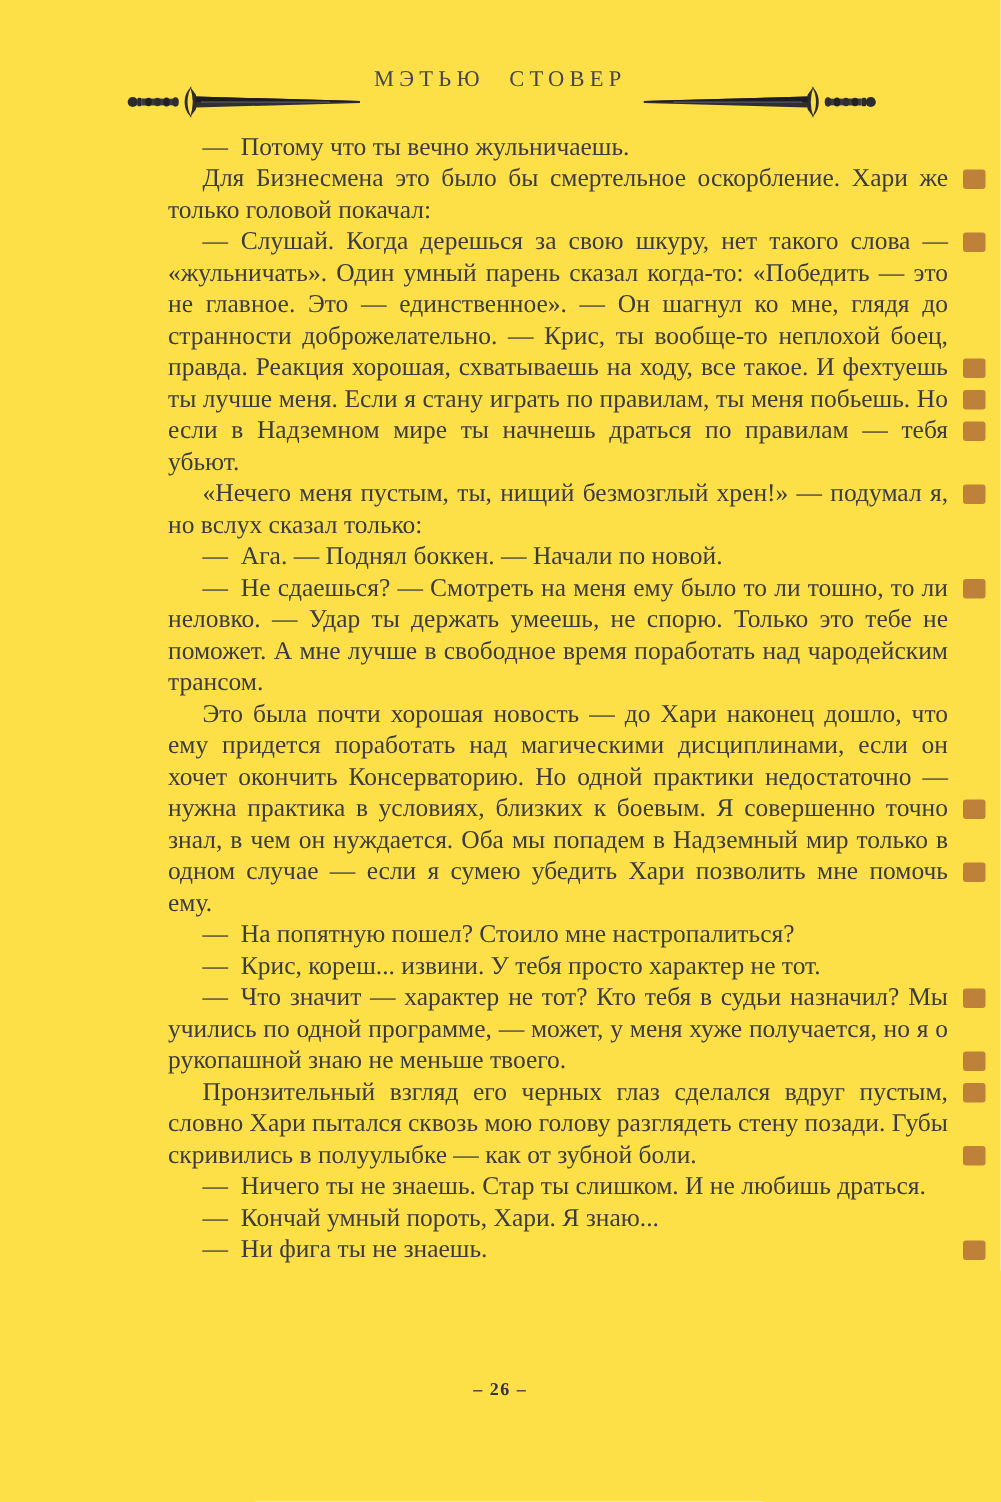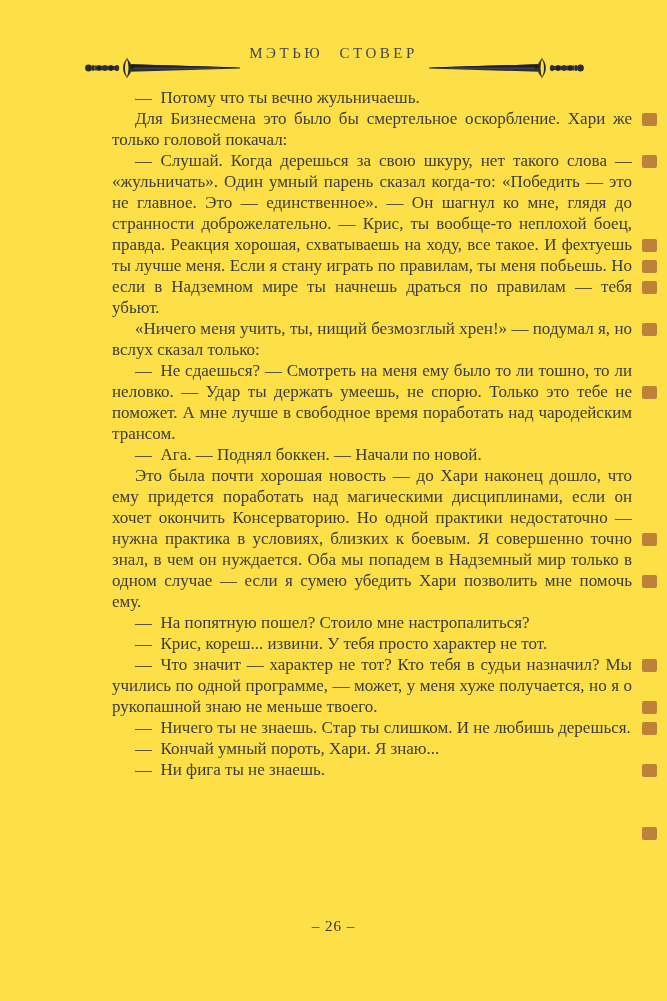--- a/index.html
+++ b/index.html
@@ -47,22 +47,22 @@
     line-height:21px;
     color:#3b3b42;
   }
 
   
   .footer {
     position:absolute; top:917px; left:0; right:0;
     text-align:center;
   }
   .page-number {
-    font-size:15px;
-    font-weight:normal;
+    font-size:12px;
+    font-weight:bold;
     color:#34343b;
     letter-spacing:1px;
     text-align:right;
   }
 
   
   .edge-mark {
     position:absolute;
     left:642px;
     width:15px; height:13px;
@@ -115,28 +115,29 @@
         <path d="M46.5 8.3 L156 11.4 L150 12 L46.5 12 Z" fill="#1d1d20"></path>
         <rect x="50" y="11.6" width="86" height="0.9" fill="#55555a"></rect>
       </svg>
     </div>
   </div>
 
   <main class="text-block" id="text-block">
       <p>— Потому что ты вечно жульничаешь.</p>
       <p>Для Бизнесмена это было бы смертельное оскорбление. Хари же только головой покачал:</p>
       <p>— Слушай. Когда дерешься за свою шкуру, нет такого слова — «жульничать». Один умный парень сказал когда-то: «Победить — это не главное. Это — единственное». — Он шагнул ко мне, глядя до странности доброжелательно. — Крис, ты вообще-то неплохой боец, правда. Реакция хорошая, схватываешь на ходу, все такое. И фехтуешь ты лучше меня. Если я стану играть по правилам, ты меня побьешь. Но если в Надземном мире ты начнешь драться по правилам — тебя убьют.</p>
-      <p>«Ничего меня учить, ты, нищий безмозглый хрен!» — подумал я, но вслух сказал только:</p>
+      <p>«Нечего меня пустым, ты, нищий безмозглый хрен!» — подумал я, но вслух сказал только:</p>
+      <p>— Ага. — Поднял боккен. — Начали по новой.</p>
       <p>— Не сдаешься? — Смотреть на меня ему было то ли тошно, то ли неловко. — Удар ты держать умеешь, не спорю. Только это тебе не поможет. А мне лучше в свободное время поработать над чародейским трансом.</p>
-      <p>— Ага. — Поднял боккен. — Начали по новой.</p>
       <p>Это была почти хорошая новость — до Хари наконец дошло, что ему придется поработать над магическими дисциплинами, если он хочет окончить Консерваторию. Но одной практики не­достаточно — нужна практика в условиях, близких к боевым. Я со­вершенно точно знал, в чем он нуждается. Оба мы попадем в Над­земный мир только в одном случае — если я сумею убедить Хари позволить мне помочь ему.</p>
       <p>— На попятную пошел? Стоило мне настропалиться?</p>
       <p>— Крис, кореш... извини. У тебя просто характер не тот.</p>
       <p>— Что значит — характер не тот? Кто тебя в судьи назначил? Мы учились по одной программе, — может, у меня хуже получа­ется, но я о рукопашной знаю не меньше твоего.</p>
-      <p>— Ничего ты не знаешь. Стар ты слишком. И не любишь дерешься.</p>
+      <p>Пронзительный взгляд его черных глаз сделался вдруг пустым, словно Хари пытался сквозь мою голову разглядеть стену поза­ди. Губы скривились в полуулыбке — как от зубной боли.</p>
+      <p>— Ничего ты не знаешь. Стар ты слишком. И не любишь драться.</p>
       <p>— Кончай умный пороть, Хари. Я знаю...</p>
       <p>— Ни фига ты не знаешь.</p>
     </main>
 
   <div class="footer">
     <span class="page-number">– 26 –</span>
   </div>
 
   <div id="edge-marks-layer">
       <div class="edge-mark" style="top: 113px; background: rgb(139, 51, 45);"></div>

